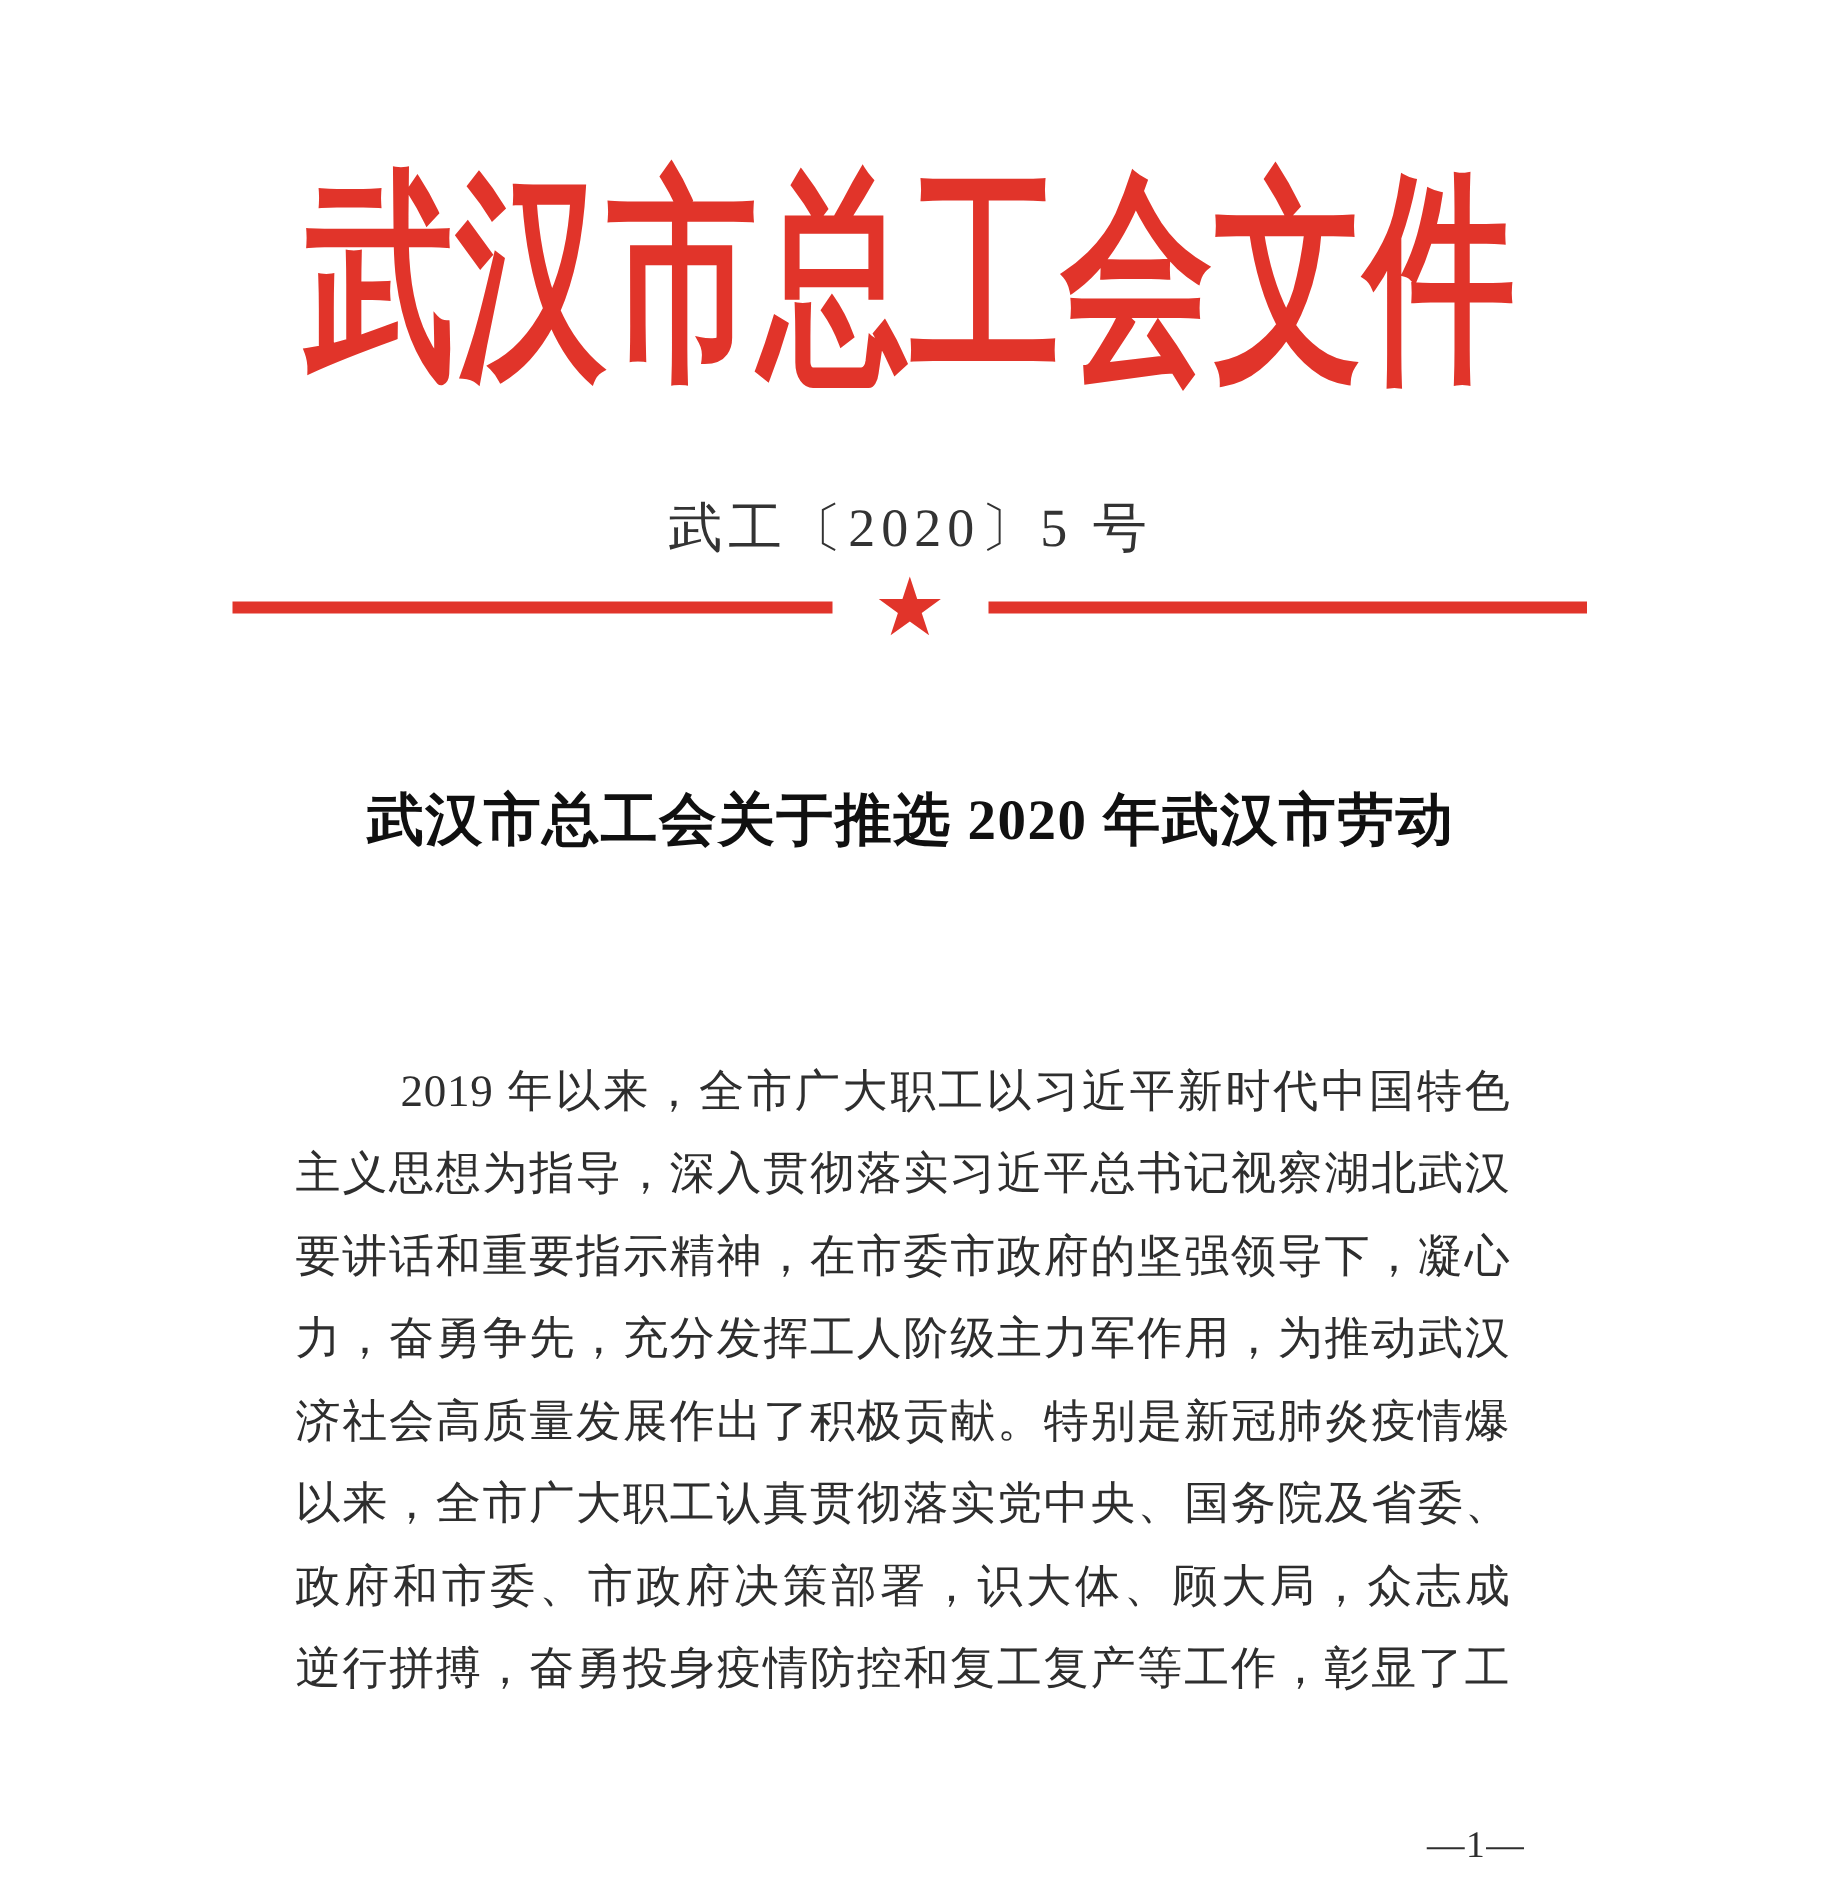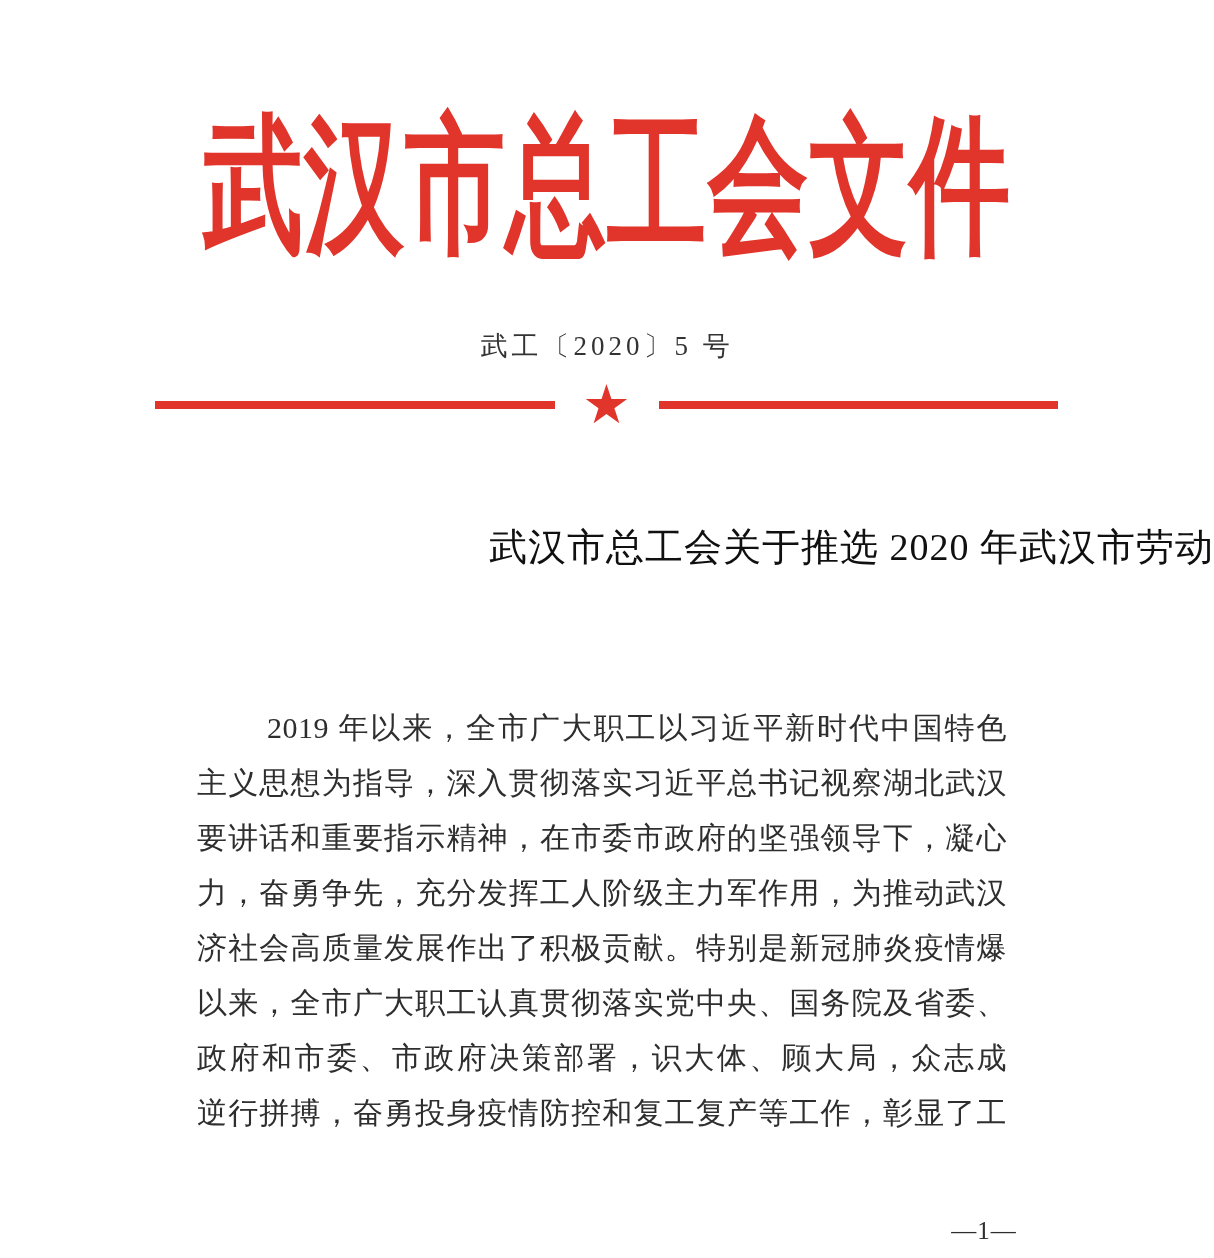--- a/index.html
+++ b/index.html
@@ -33,21 +33,21 @@
     transform-origin: center top;
     white-space: nowrap;
   }
   
   .doc-number {
     position: absolute;
     top: 328px;
     left: 0;
     width: 100%;
     text-align: center;
-    font-size: 27px;
+    font-size: 36px;
     letter-spacing: 4px;
     color: var(--docnum-text, #333333);
   }
   
   .divider {
     position: absolute;
     top: 379px;
     left: 155px;
     width: 903px;
     height: 52px;
@@ -67,23 +67,23 @@
     color: var(--accent-red, #e1342a);
     font-family: "DejaVu Sans", sans-serif;
   }
   
   .doc-title {
     position: absolute;
     top: 514px;
     left: 0;
     width: 100%;
     margin: 0;
-    text-align: right;
+    text-align: center;
     font-size: 38px;
-    font-weight: 400;
+    font-weight: 700;
     line-height: 66px;
     color: var(--title-text, #101010);
     letter-spacing: 1px;
   }
   .doc-title .title-line {
     display: block;
   }
   
   .body-text {
     position: absolute;

